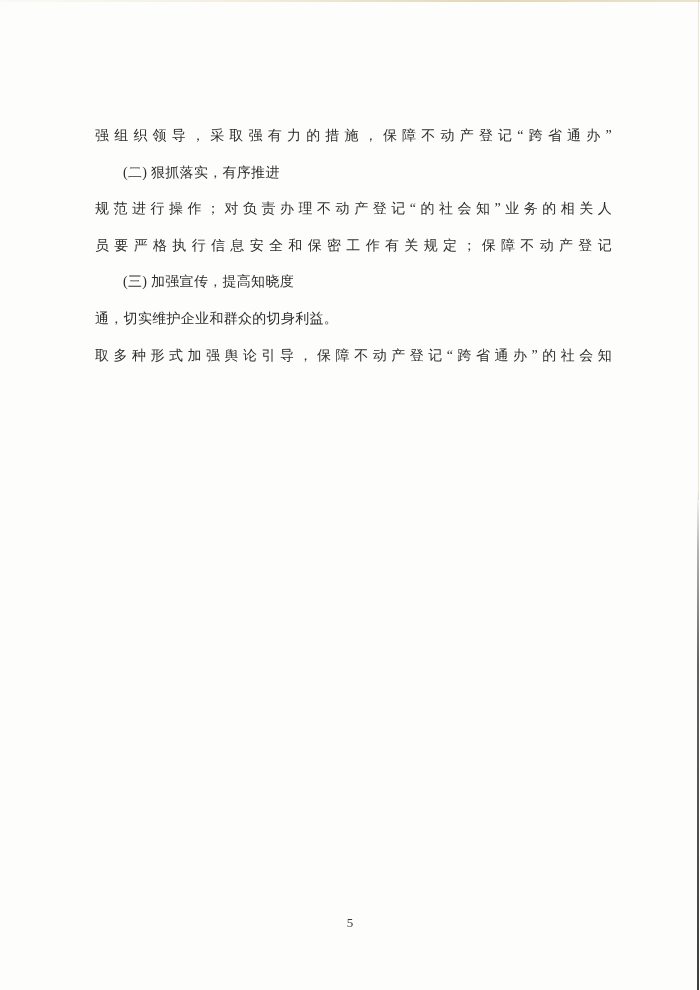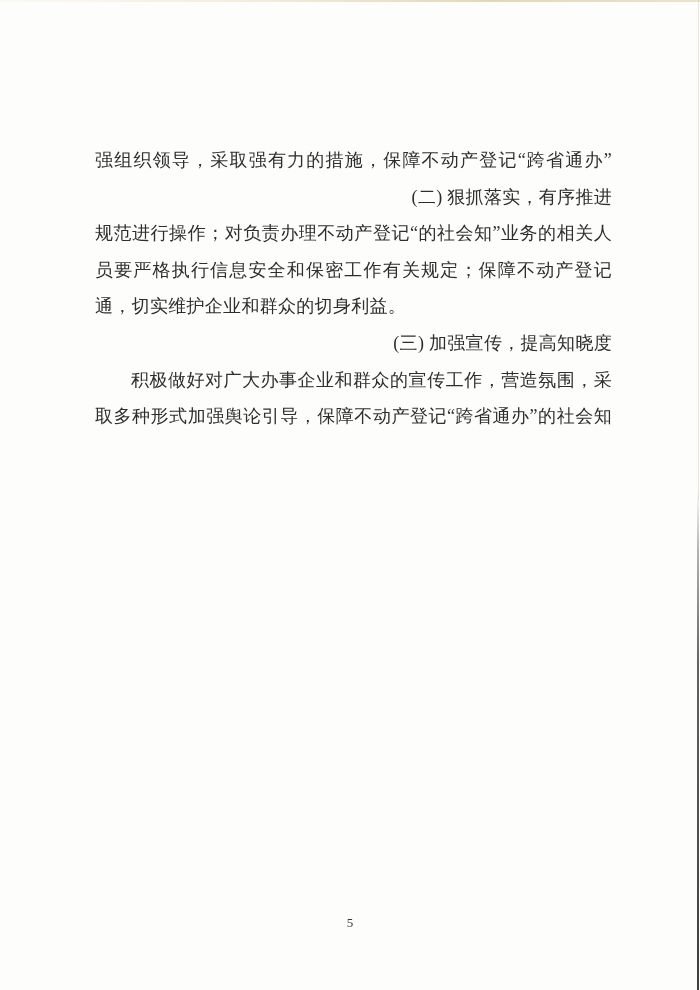--- a/index.html
+++ b/index.html
@@ -43,37 +43,35 @@
       rgba(90,90,90,0.45) 12%,
       rgba(60,60,60,0.80) 35%,
       rgba(45,45,45,0.92) 100%);
   }
   .content {
     position: absolute;
     left: 95px;
     top: 118px;
     width: 517px;
     font-family: "Liberation Serif", "DejaVu Serif", serif;
-    font-size: 18px;
+    font-size: 14px;
     line-height: 36.6px;
     color: #2e2e2e;
     letter-spacing: 0.3px;
-    margin-top: 24px;
   }
   .line {
     height: 36.6px;
     text-align: left;
   }
   .line.fill {
     text-align: justify;
     text-align-last: justify;
   }
   .line.indent {
     text-indent: 2em;
-    text-align: right;
   }
   .line.heading {
     font-weight: 400;
   }
   .page-number {
     position: absolute;
     top: 915px;
     left: 0;
     width: 100%;
     text-align: center;
@@ -90,22 +88,21 @@
   <div class="edge-right-faint"></div>
   <div class="edge-right"></div>
 
   <div class="content">
     <div class="line fill">强组织领导，采取强有力的措施，保障不动产登记“跨省通办”</div>
 
     <div class="line indent heading">(二) 狠抓落实，有序推进</div>
 
     <div class="line fill">规范进行操作；对负责办理不动产登记“的社会知”业务的相关人</div>
     <div class="line fill">员要严格执行信息安全和保密工作有关规定；保障不动产登记</div>
+    <div class="line indent heading">(三) 加强宣传，提高知晓度</div>
+
     <div class="line">通，切实维护企业和群众的切身利益。</div>
 
-    <div class="line indent heading">(三) 加强宣传，提高知晓度</div>
-
-    <div class="line indent fill">积极做好对广大办事企业和群众的宣传工作，营造氛围，采</div>
     <div class="line fill">取多种形式加强舆论引导，保障不动产登记“跨省通办”的社会知</div>
   </div>
 
   <div class="page-number">5</div>
 </div>
 
 </body></html>

